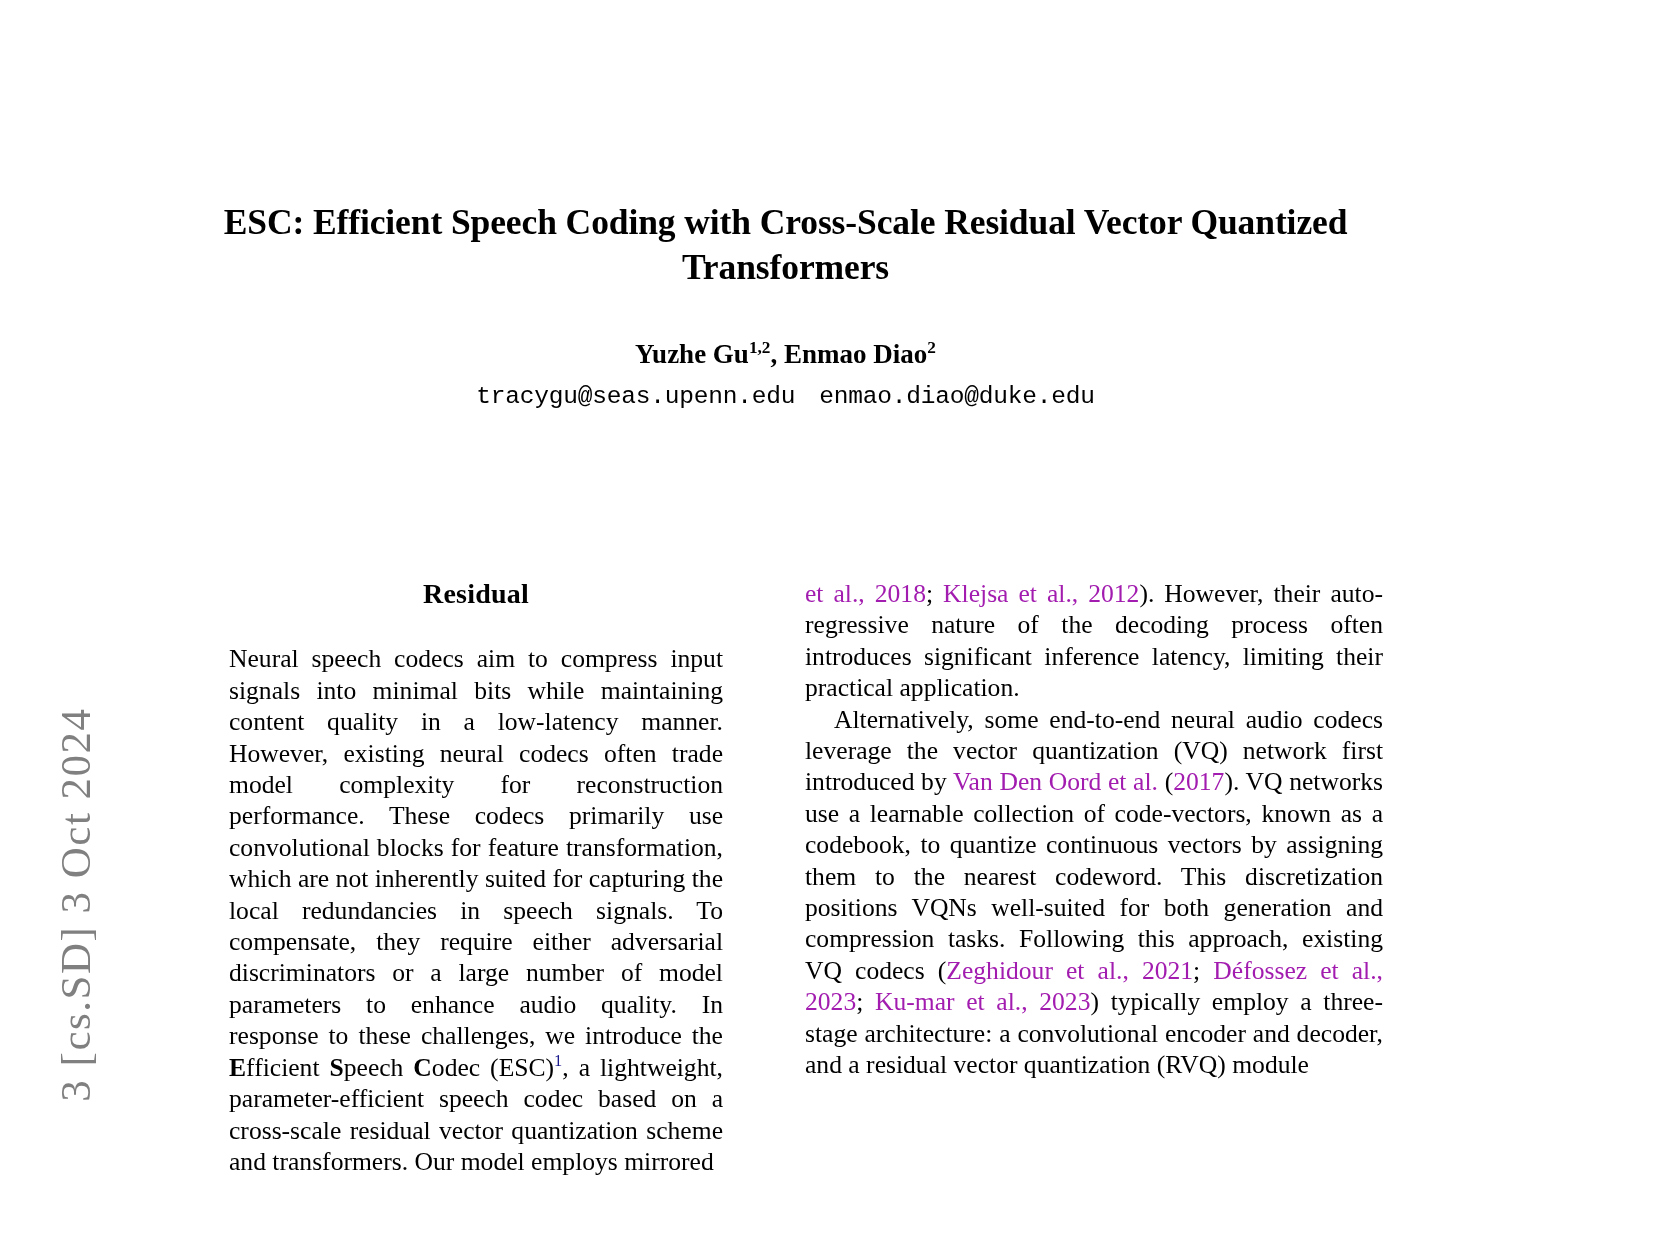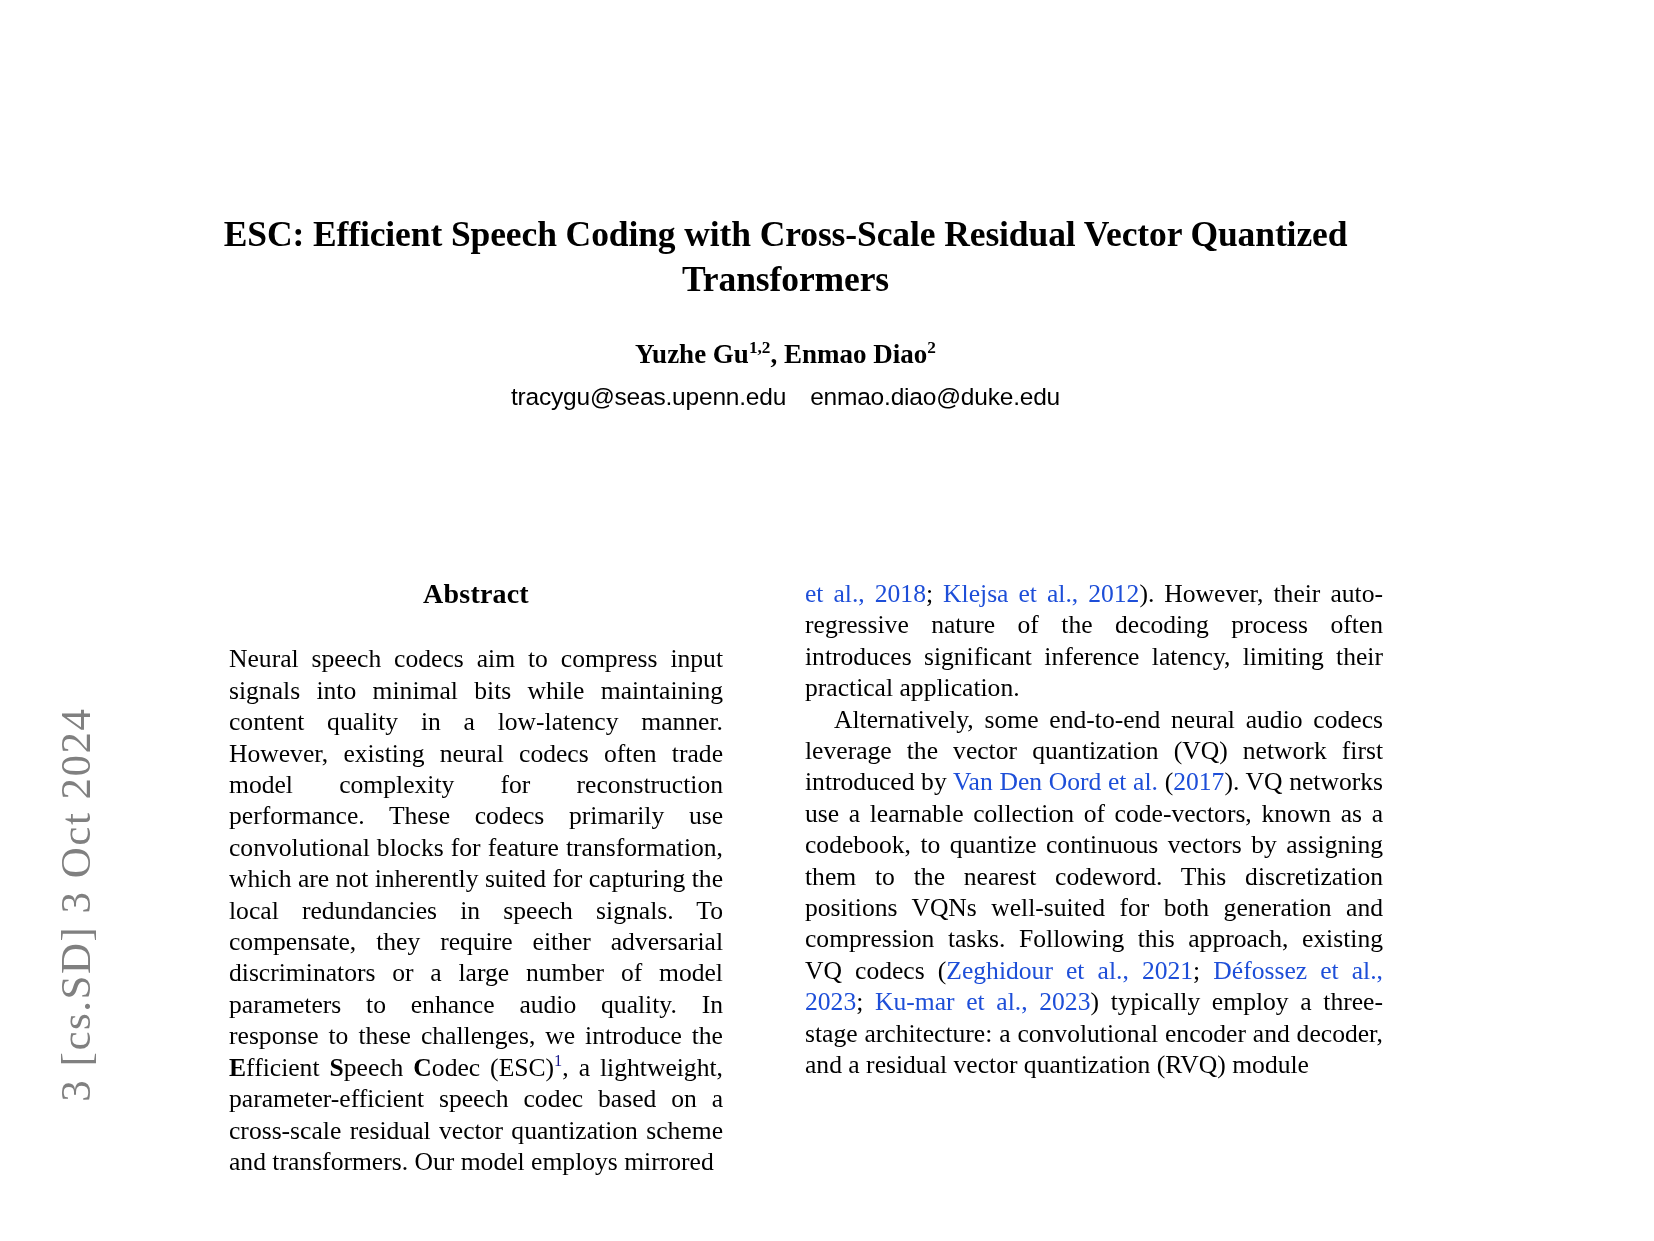--- a/index.html
+++ b/index.html
@@ -43,21 +43,21 @@
     left: 178px;
     top: 196px;
     width: 1215px;
     text-align: center;
   }
   .paper-title {
     font-size: 35.5px;
     font-weight: bold;
     line-height: 1.26;
     letter-spacing: -0.1px;
-    margin: 16px;
+    margin: 4px;
   }
 
   .author-block {
     position: absolute;
     left: 178px;
     top: 336px;
     width: 1215px;
     text-align: center;
   }
   .authors {
@@ -66,21 +66,21 @@
     line-height: 1.38;
     margin: 0 0 2px 0;
   }
   .affiliation {
     font-size: 27px;
     font-weight: normal;
     line-height: 1.38;
     margin: 0;
   }
   .emails {
-    font-family: Liberation Sans, sans-serif;
+    font-family: Liberation Mono, monospace;
     font-size: 24.5px;
     line-height: 1.45;
     margin-top: 6px;
     letter-spacing: -0.2px;
   }
   .emails .gap { display: inline-block; width: 24px; }
 
   sup {
     font-size: 0.64em;
     vertical-align: super;
@@ -104,21 +104,21 @@
   .abstract-heading {
     font-size: 28px;
     font-weight: bold;
     text-align: center;
     margin: 0 0 34px 0;
     letter-spacing: 0.2px;
   }
   .col p { margin: 0; }
   .col p.indent { text-indent: 29px; }
 
-  .cite { color: #1d4ed8; }
+  .cite { color: #a21caf; }
   .fn-mark { color: #1a1a8c; font-size: 0.64em; vertical-align: super; line-height: 0; }
   .scbold { font-weight: bold; }
 </style>
 </head>
 <body>
 
 <div id="page">
 
   <div class="arxiv-stamp">3 [cs.SD]  3 Oct 2024</div>
 
@@ -129,21 +129,21 @@
   <div class="author-block">
     <div class="authors">
       <span>Yuzhe Gu</span><sup>1,2</sup><span>, </span><span>Enmao Diao</span><sup>2</sup>
     </div>
     <div class="emails">
       <span>tracygu@seas.upenn.edu</span><span class="gap"></span><span>enmao.diao@duke.edu</span>
     </div>
   </div>
 
   <div class="col col-left">
-    <div class="abstract-heading">Abstract</div>
+    <div class="abstract-heading">Residual</div>
     <p><span>Neural speech codecs aim to compress input signals into minimal bits while maintaining content quality in a low-latency manner. However, existing neural codecs often trade model complexity for reconstruction performance. These codecs primarily use convolutional blocks for feature transformation, which are not inherently suited for capturing the local redundancies in speech signals. To compensate, they require either adversarial discriminators or a large number of model parameters to enhance audio quality. In response to these challenges, we introduce the </span><span class="scbold">E</span><span>fficient </span><span class="scbold">S</span><span>peech </span><span class="scbold">C</span><span>odec (ESC)</span><span class="fn-mark">1</span><span>, a lightweight, parameter-efficient speech codec based on a cross-scale residual vector quantization scheme and transformers. Our model employs mirrored</span></p>
   </div>
 
   <div class="col col-right">
     <p><span class="cite">et al., 2018</span><span>; </span><span class="cite">Klejsa et al., 2012</span><span>). However, their auto-regressive nature of the decoding process often introduces significant inference latency, limiting their practical application.</span></p>
     <p class="indent"><span>Alternatively, some end-to-end neural audio codecs leverage the vector quantization (VQ) network first introduced by </span><span class="cite">Van Den Oord et al.</span><span> (</span><span class="cite">2017</span><span>). VQ networks use a learnable collection of code-vectors, known as a codebook, to quantize continuous vectors by assigning them to the nearest codeword. This discretization positions VQNs well-suited for both generation and compression tasks. Following this approach, existing VQ codecs (</span><span class="cite">Zeghidour et al.</span><span class="cite">, 2021</span><span>; </span><span class="cite">Défossez et al., 2023</span><span>; </span><span class="cite">Ku-mar et al., 2023</span><span>) typically employ a three-stage architecture: a convolutional encoder and decoder, and a residual vector quantization (RVQ) module</span></p>
   </div>
 
 </div>
 

